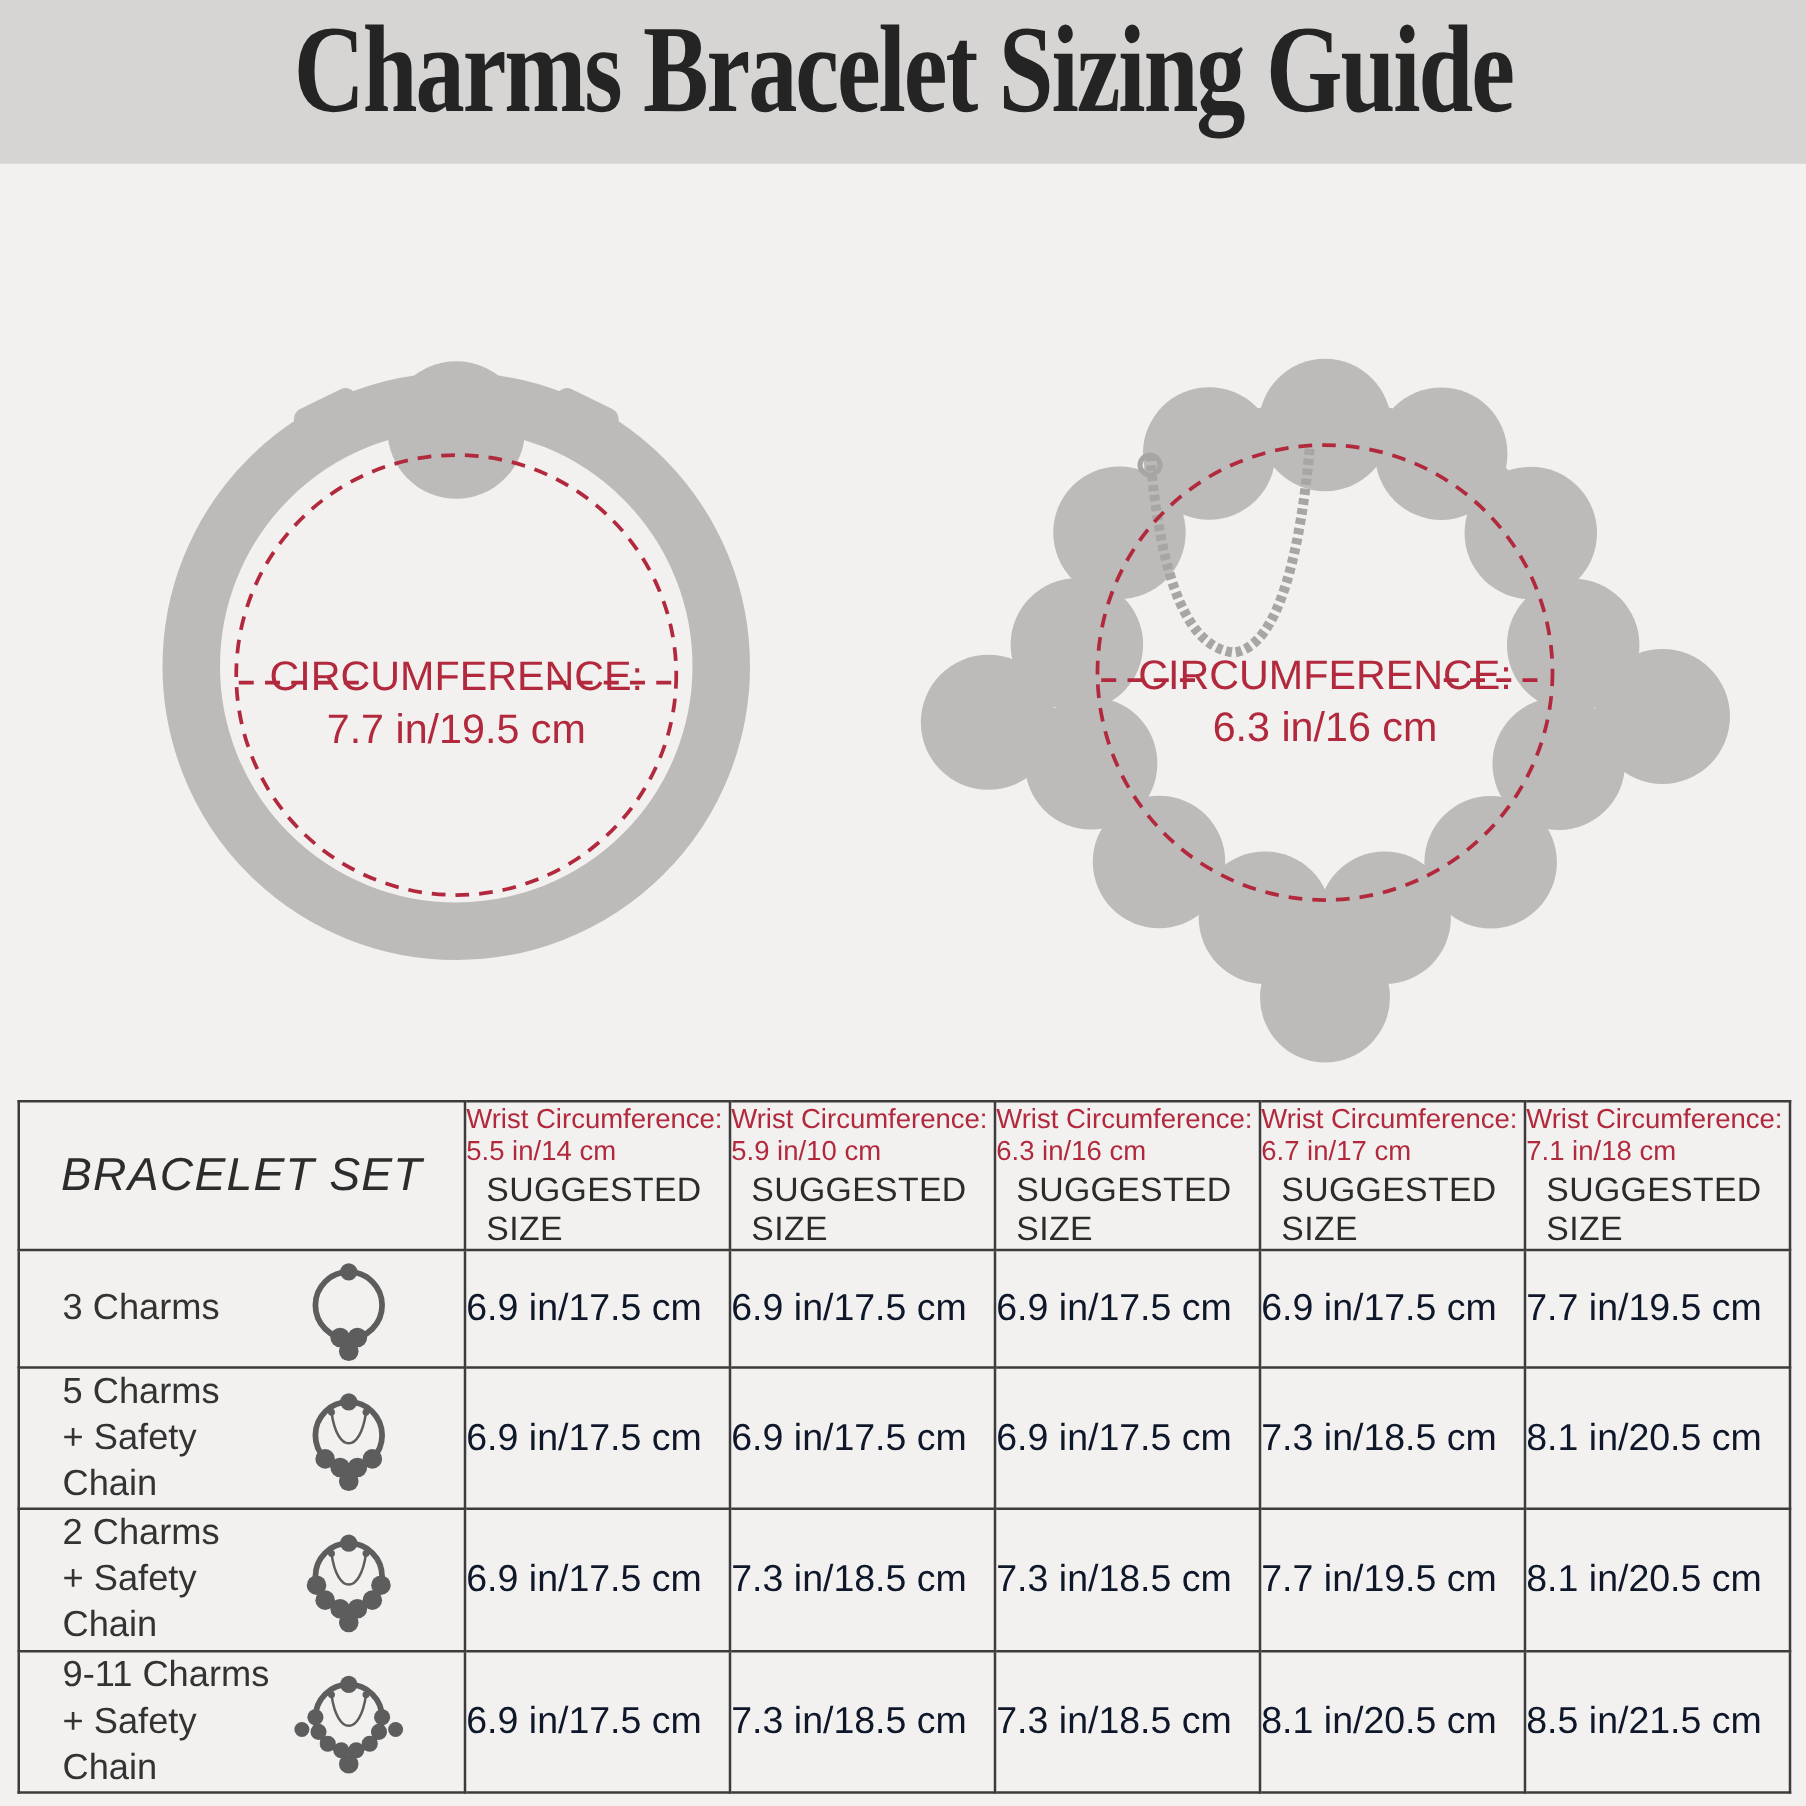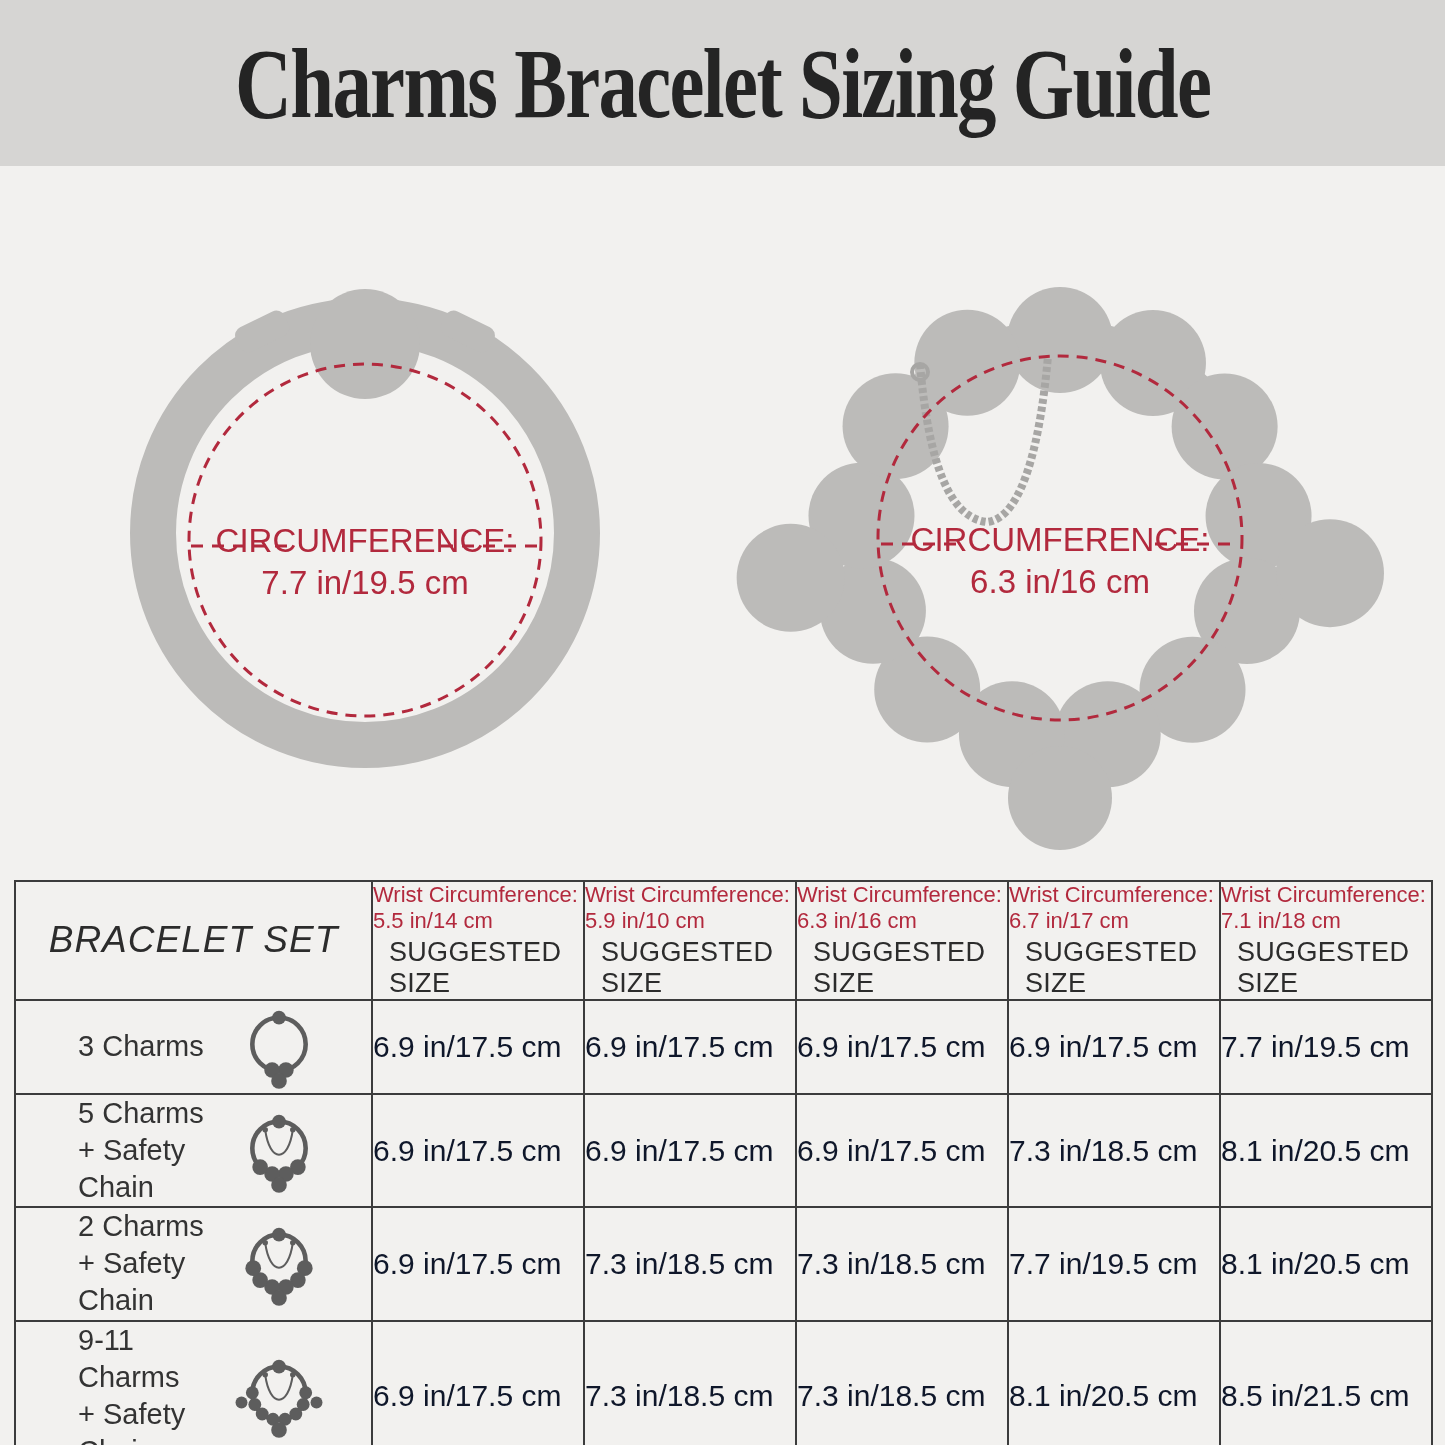--- a/index.html
+++ b/index.html
@@ -1,21 +1,21 @@
 <!DOCTYPE html>
 <html><head>
 <meta charset="utf-8">
 <style>
   html,body{margin:0;padding:0;background:#dedddb;}
   .page{position:relative;width:1445px;height:1445px;background:#f2f1ef;overflow:hidden;
         font-family:"Liberation Sans",sans-serif;color:#2e2e2e;}
 
   
-  .banner{position:absolute;top:0;left:0;width:100%;height:166px;background:#d6d5d3;
-          display:flex;align-items:center;justify-content:center;}
+  .banner{position:absolute;top:0;left:0;width:100%;height:131px;background:#d6d5d3;
+          display:flex;justify-content:center;}
   .banner h1{margin:0;font-family:"Liberation Serif",serif;font-weight:600;font-size:96px;
              color:#242424;letter-spacing:-2px;white-space:nowrap;transform:scale(.82,1.04);}
 
   
   .intro{position:absolute;top:145px;left:27px;width:1400px;margin:0;
          font-size:31px;line-height:1.42;color:#2d2d2d;}
 
   
   figure.diagram{position:absolute;margin:0;}
   #diagram-plain{left:55px;top:288px;}
@@ -25,21 +25,21 @@
   
   table.sizing{position:absolute;left:14px;top:880px;border-collapse:collapse;table-layout:fixed;}
   table.sizing th,table.sizing td{border:2px solid #3c3c3c;padding:0;vertical-align:middle;background:#f2f1ef;}
   tr.hdr{height:92px;}
   tr.data-row{height:91px;}
   .th-set{font-size:37px;font-weight:400;letter-spacing:1px;color:#2c2c2c;text-align:center;font-style:italic;}
   .th-wrist{text-align:left;padding:4px 4px 4px 10px;font-weight:400;border-radius:19px;}
   .th-wrist .red{display:block;color:#b2293d;font-size:22px;line-height:1.18;}
   .th-wrist .suggested{display:block;color:#2c2c2c;font-size:27px;margin-top:3px;letter-spacing:.3px;margin-left:16px;}
   .td-value{text-align:left;font-size:30px;color:#0f172a;}
-  .set-cell{display:flex;align-items:center;height:100%;padding-left:62px;}
+  .set-cell{display:flex;align-items:center;height:100%;padding-left:34px;}
   .set-label{flex:1;font-size:29px;line-height:1.28;color:#333;}
   .set-icon{margin-right:46px;flex:0 0 auto;}
 </style>
 </head>
 <body>
 
 <div class="page">
 
   <header class="banner">
     <h1>Charms Bracelet Sizing Guide</h1>

